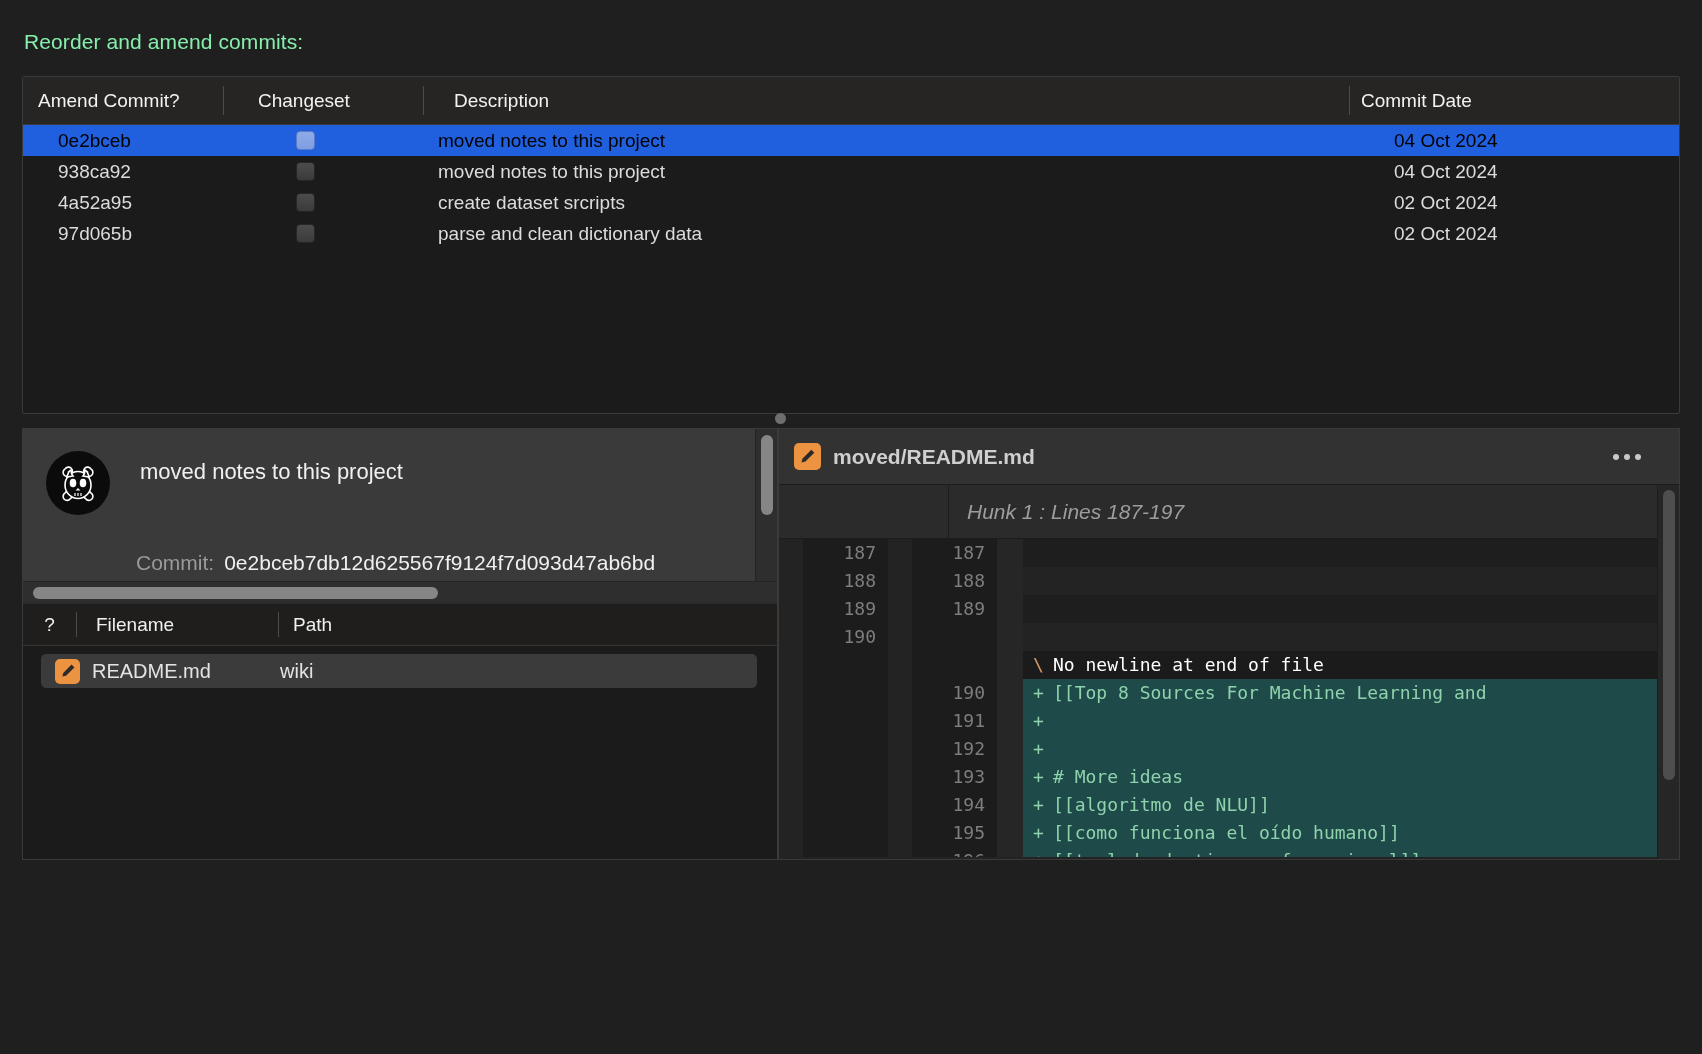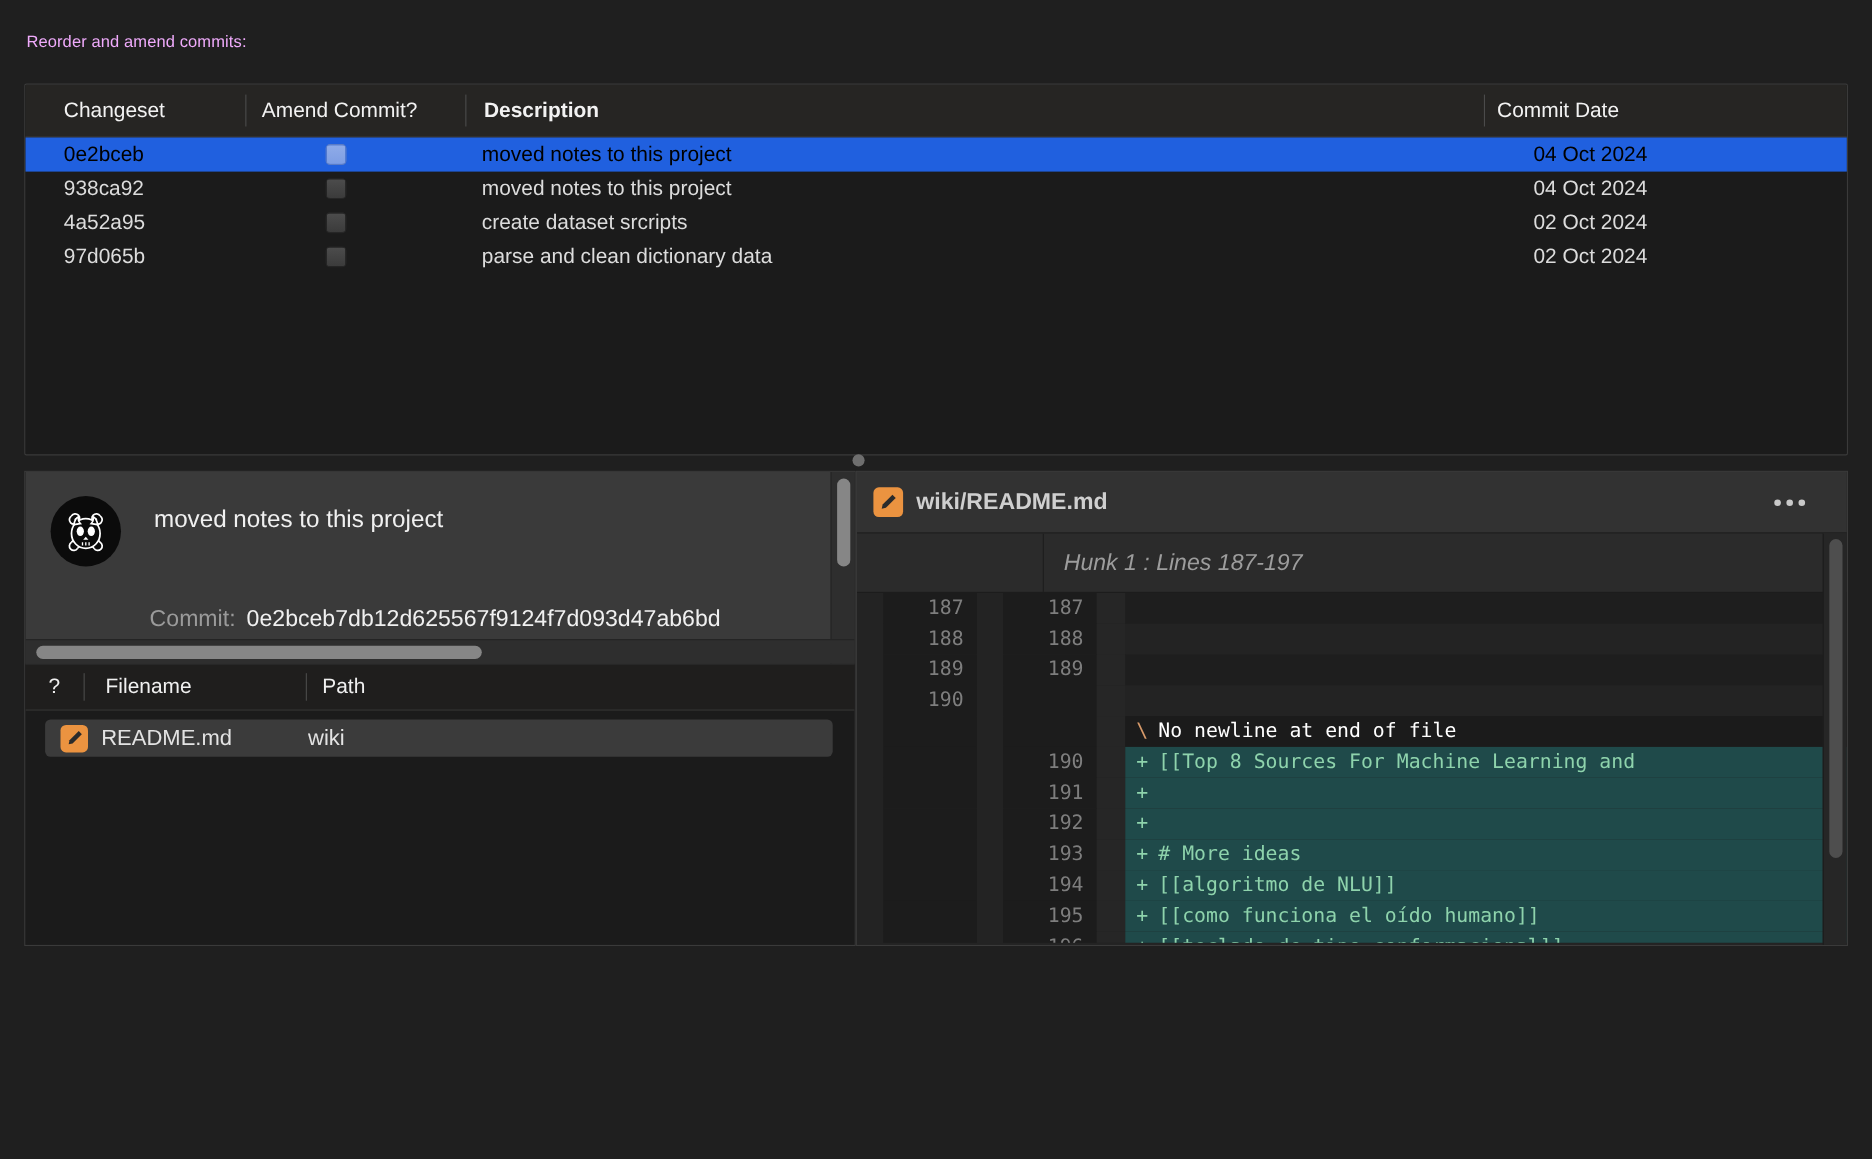--- a/index.html
+++ b/index.html
@@ -8,21 +8,21 @@
     background: #1f1f1f;
     font-family: "Liberation Sans", sans-serif;
     color: #e8e8e8;
     overflow: hidden;
   }
   #root { position: relative; width: 1702px; height: 1054px; }
 
   
   .top-label {
     position: absolute; left: 24px; top: 30px;
-    font-size: 15px; color: #f0abfc; letter-spacing: .1px;
+    font-size: 21px; color: #86efac; letter-spacing: .1px;
   }
 
   
   .commit-table {
     position: absolute; left: 22px; top: 76px;
     width: 1658px; height: 338px;
     background: #1b1b1b;
     border: 1px solid #3a3a3a;
     border-radius: 2px;
     overflow: hidden;
@@ -34,21 +34,21 @@
     border-bottom: 1px solid #3a3a3a;
     font-size: 19px; color: #f2f2f2;
   }
   .ct-head .col { position: relative; height: 100%; display: flex; align-items: center; }
   .ct-head .col + .col::before {
     content: ""; position: absolute; left: 0; top: 9px; bottom: 9px;
     width: 1px; background: #4b4b4b;
   }
   .c-changeset { width: 200px; padding-left: 35px; }
   .c-amend     { width: 200px; padding-left: 15px; }
-  .c-desc      { flex: 1;      padding-left: 17px; font-weight: bold; }
+  .c-desc      { flex: 1;      padding-left: 31px; }
   .c-date      { width: 330px; padding-left: 12px; }
 
   .ct-row {
     display: flex; align-items: center;
     height: 31px;
     font-size: 19px; color: #dcdcdc;
   }
   .ct-row.selected { background: #2060df; color: #000000; }
   .ct-row .cell { height: 100%; display: flex; align-items: center; }
   .r-changeset { width: 200px; padding-left: 35px; }
@@ -245,22 +245,22 @@
 </style>
 </head>
 <body>
 
 <div id="root">
 
   <div class="top-label">Reorder and amend commits:</div>
 
   <div class="commit-table">
     <div class="ct-head">
+      <div class="col c-amend">Amend Commit?</div>
       <div class="col c-changeset">Changeset</div>
-      <div class="col c-amend">Amend Commit?</div>
       <div class="col c-desc">Description</div>
       <div class="col c-date">Commit Date</div>
     </div>
     <div id="commit-rows">
         <div class="ct-row selected">
           <div class="cell r-changeset">0e2bceb</div>
           <div class="cell r-amend">
             <span class="checkbox"></span>
           </div>
           <div class="cell r-desc">moved notes to this project</div>
@@ -351,21 +351,21 @@
       </div>
   </div>
 
   <div class="pane-right">
     <div class="diff-header">
       <div class="pencil-box">
         <svg width="17" height="17" viewBox="0 0 16 16" aria-hidden="true">
           <path d="M11.6 1.6 L14.4 4.4 L6 12.8 L2.4 13.6 L3.2 10 Z" fill="#2b2b2b"></path>
         </svg>
       </div>
-      <div class="diff-title">wiki/README.md</div>
+      <div class="diff-title">moved/README.md</div>
       <div class="more-dots">
           <i></i>
           <i></i>
           <i></i>
         </div>
     </div>
 
     <div class="hunk-bar">
       <div class="hunk-gutter"></div>
       <div class="hunk-label">Hunk 1 : Lines 187-197</div>

